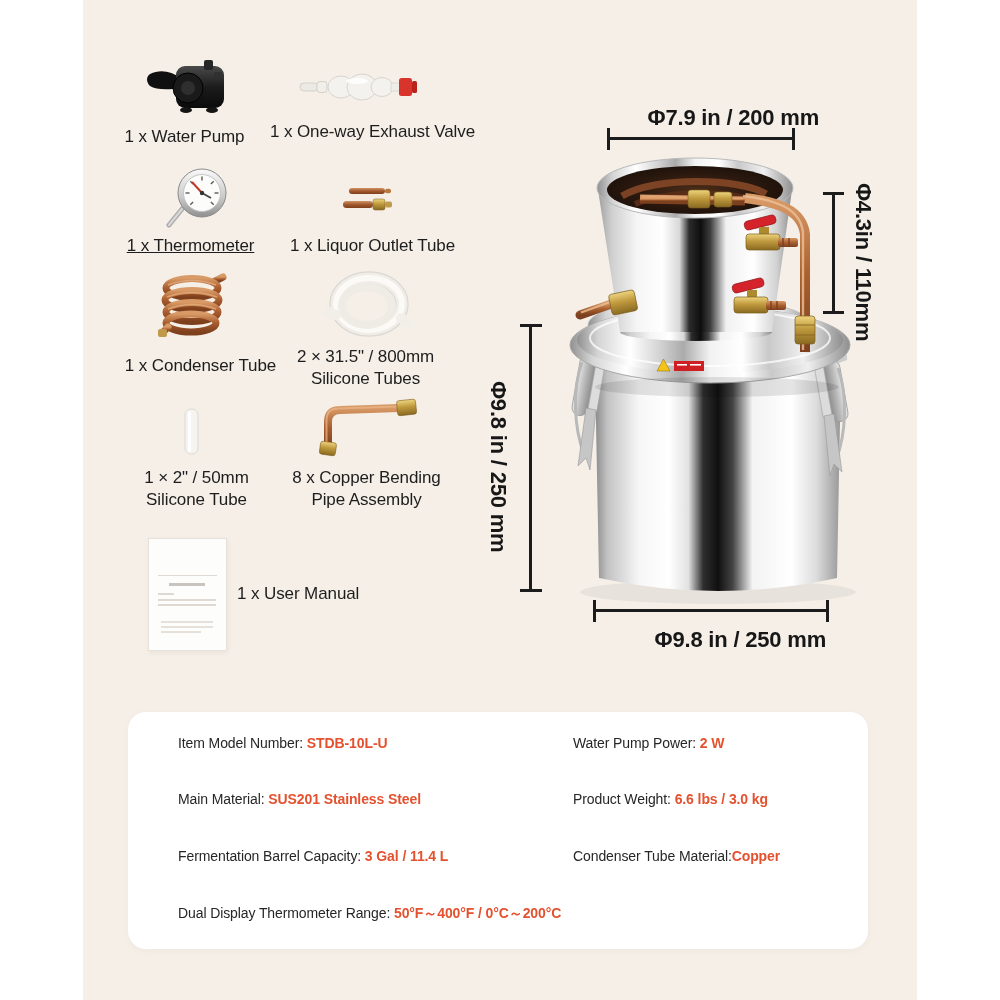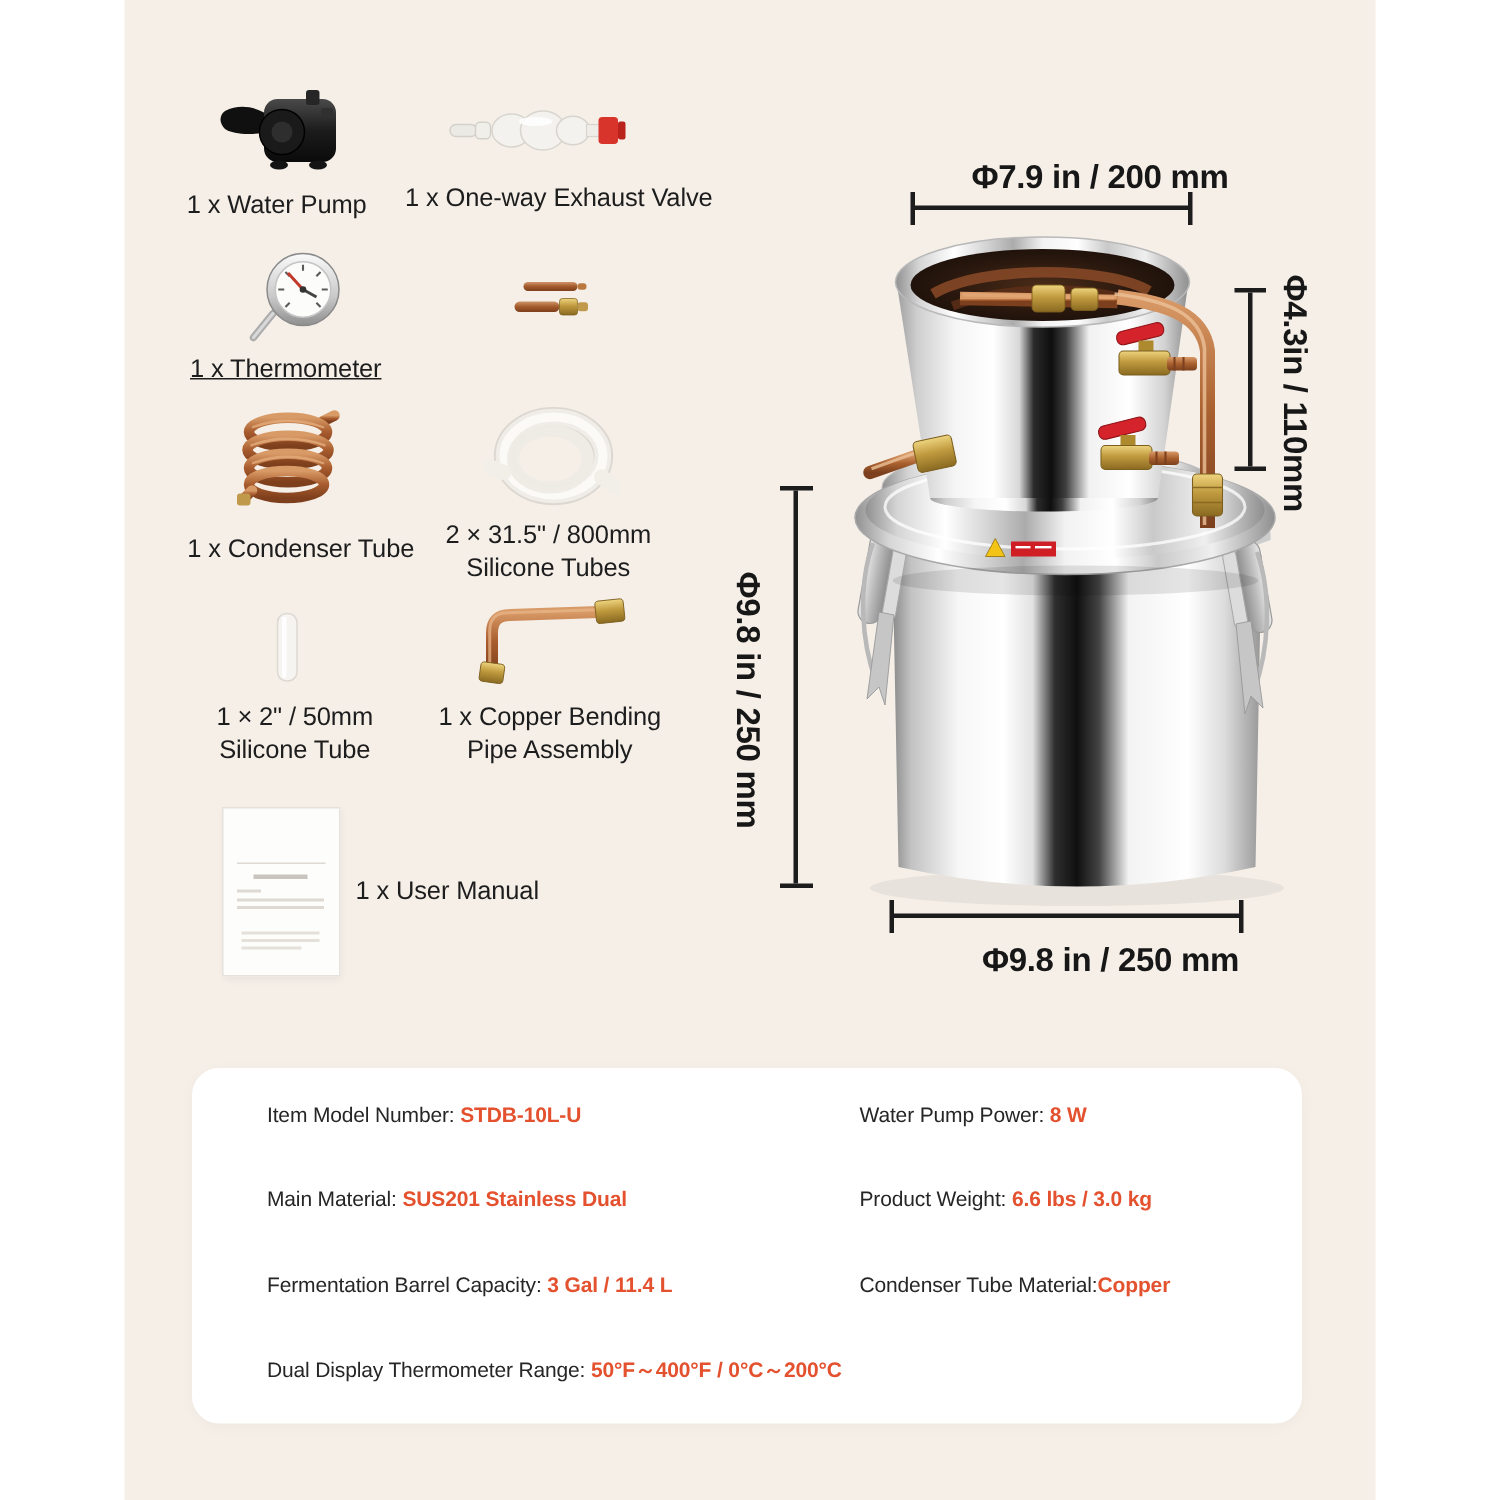--- a/index.html
+++ b/index.html
@@ -167,31 +167,32 @@
     <div class="ln" style="left:9px;width:58px;top:60px;height:2px;"></div>
     <div class="ln" style="left:9px;width:58px;top:65px;height:2px;"></div>
     <div class="ln" style="left:12px;width:52px;top:82px;height:2px;background:#e5e1da;"></div>
     <div class="ln" style="left:12px;width:52px;top:87px;height:2px;background:#e5e1da;"></div>
     <div class="ln" style="left:12px;width:40px;top:92px;height:2px;background:#e5e1da;"></div>
   </div>
 
   <div class="item-label" style="left:92px;top:126px;width:185px;">1 x Water Pump</div>
   <div class="item-label" style="left:250px;top:121px;width:245px;">1 x One-way Exhaust Valve</div>
   <div class="item-label" style="left:98px;top:235px;width:185px;text-decoration:underline;">1 x Thermometer</div>
+  <div class="item-label" style="left:260px;top:235px;width:225px;">1 x Liquor Outlet Tube</div>
   <div class="item-label" style="left:108px;top:355px;width:185px;">1 x Condenser Tube</div>
   <div class="item-label" style="left:253px;top:346px;width:225px;">
     <div>2 × 31.5" / 800mm</div>
     <div>Silicone Tubes</div>
   </div>
   <div class="item-label" style="left:104px;top:467px;width:185px;">
     <div>1 × 2" / 50mm</div>
     <div>Silicone Tube</div>
   </div>
   <div class="item-label" style="left:254px;top:467px;width:225px;">
-    <div>1 x Copper Bending</div>
+    <div>8 x Copper Bending</div>
     <div>Pipe Assembly</div>
   </div>
   <div class="item-label" style="left:237px;top:583px;width:200px;text-align:left;">1 x User Manual</div>
 
   <svg class="abs" style="left:540px;top:140px;" width="330" height="480" viewBox="0 0 330 480">
     <defs>
       <linearGradient id="mPot" x1="0" y1="0" x2="1" y2="0">
         <stop offset="0" stop-color="#9f9f9f"></stop>
           <stop offset=".07" stop-color="#cfcfcf"></stop>
         <stop offset=".2" stop-color="#f5f5f5"></stop>
@@ -319,24 +320,24 @@
   <div class="dim dim-v" style="left:481px;top:366px;width:34px;height:186px;">Φ9.8 in / 250 mm</div>
 
   <div class="bracket-h" style="left:593px;top:600px;width:230px;height:22px;"></div>
   <div class="dim" style="left:586px;top:627px;width:240px;">Φ9.8 in / 250 mm</div>
 
   <div class="spec-card">
     <div class="spec-row" style="left:50px;top:20px;">
       <span class="spec-label">Item Model Number: </span><span class="spec-value">STDB-10L-U</span>
     </div>
     <div class="spec-row" style="left:445px;top:20px;">
-      <span class="spec-label">Water Pump Power: </span><span class="spec-value">8 W</span>
+      <span class="spec-label">Water Pump Power: </span><span class="spec-value">2 W</span>
     </div>
     <div class="spec-row" style="left:50px;top:76px;">
-      <span class="spec-label">Main Material: </span><span class="spec-value">SUS201 Stainless Dual</span>
+      <span class="spec-label">Main Material: </span><span class="spec-value">SUS201 Stainless Steel</span>
     </div>
     <div class="spec-row" style="left:445px;top:76px;">
       <span class="spec-label">Product Weight: </span><span class="spec-value">6.6 lbs / 3.0 kg</span>
     </div>
     <div class="spec-row" style="left:50px;top:133px;">
       <span class="spec-label">Fermentation Barrel Capacity: </span><span class="spec-value">3 Gal / 11.4 L</span>
     </div>
     <div class="spec-row" style="left:445px;top:133px;">
       <span class="spec-label">Condenser Tube Material:</span><span class="spec-value">Copper</span>
     </div>

